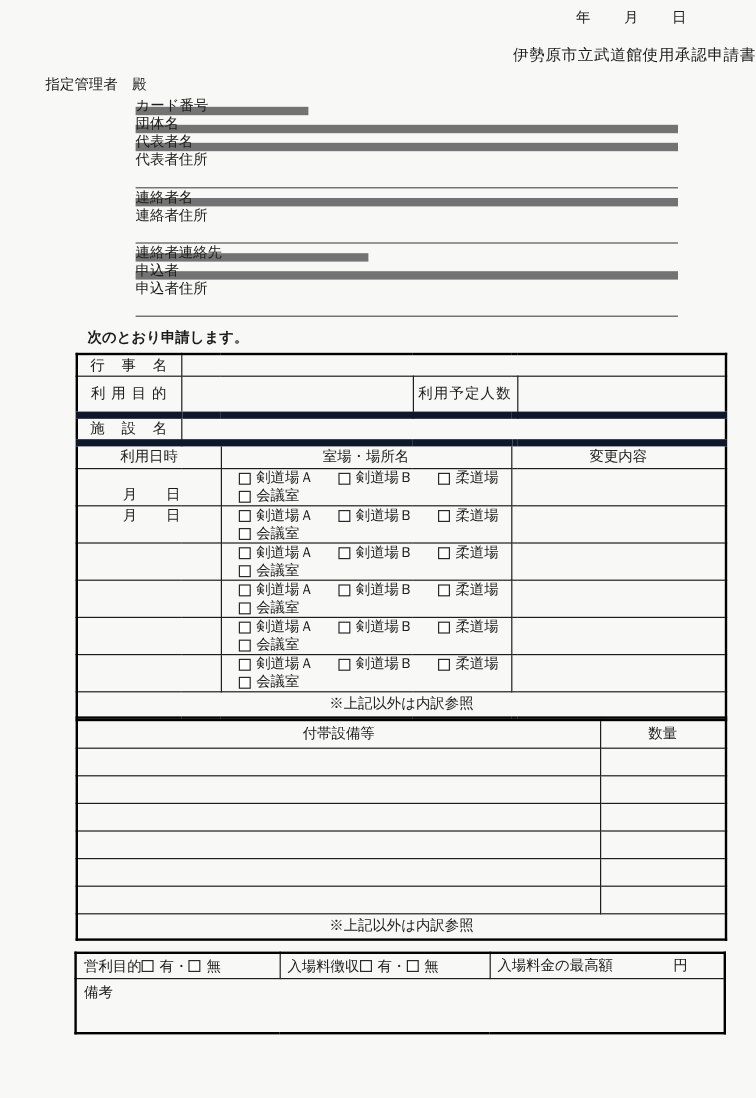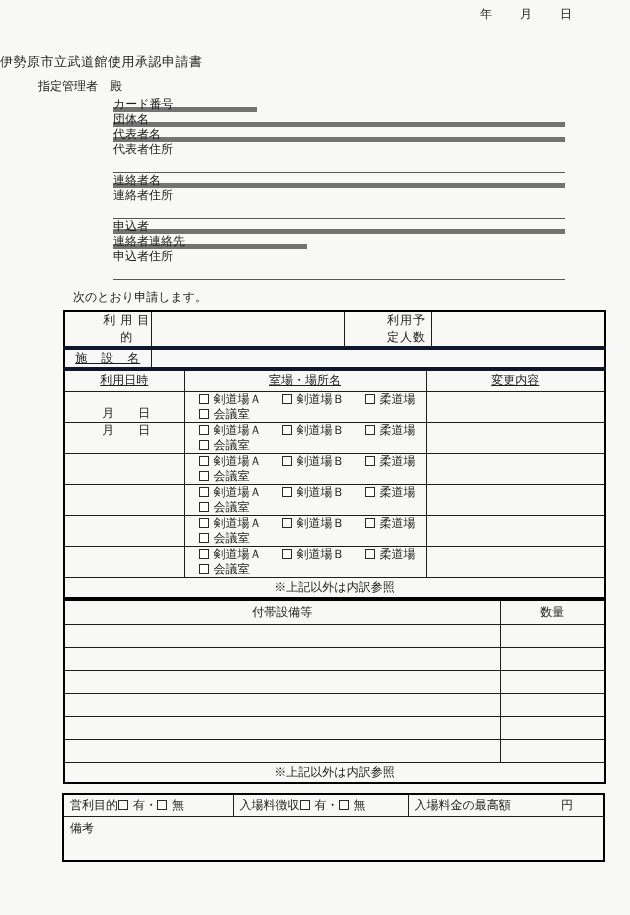--- a/index.html
+++ b/index.html
@@ -6,48 +6,48 @@
   html,body { background:#f8f8f6; }
   body {
     width:630px; height:915px; overflow:hidden;
     font-family:"Liberation Serif","DejaVu Serif",serif;
     font-size:12px; color:#1c1c1c;
   }
   .page { position:relative; width:630px; height:915px; }
 
   .form-number { margin:24px 0 0 38px; }
   .date-line { display:flex; justify-content:flex-end; gap:28px; padding-right:58px; margin-top:6px; }
-  .doc-title { text-align:left; margin-top:30px; font-size:13px; letter-spacing:0.5px; }
+  .doc-title { text-align:right; margin-top:14px; font-size:13px; letter-spacing:0.5px; }
   .addressee { margin:7px 16px 0 38px; }
 
   .fields { margin:2px 0 0 113px; width:452px; }
-  .uline { border-bottom:5px solid #737373; height:15px; line-height:15px; white-space:nowrap; }
+  .uline { border-bottom:7px solid #737373; height:15px; line-height:15px; white-space:nowrap; }
   .w-short { width:144px; }
   .w-med { width:194px; }
   .w-long { width:452px; }
   .frow-label { height:15px; line-height:15px; }
   .blank-line { height:16px; border-bottom:1px solid #565656; width:452px; }
 
-  .intro { margin:9px 0 4px 73px; }
+  .intro { margin:9px 0 4px 73px;font-weight:bold; }
 
   table { border-collapse:collapse; table-layout:fixed; margin-left:63px; }
   td { border:1px solid #1e1e1e; font-size:12px; vertical-align:middle; overflow:hidden; }
   .main-table, .equip-table, .foot-table { border:2px solid #000; }
   .main-table { width:541px; }
   .equip-table { width:541px; }
   .foot-table { width:541px; margin-top:9px; margin-left:62px; }
 
   .lbl { text-align:center; letter-spacing:1px; }
   .hdr { text-align:center; height:22px; }
   .fill { background:transparent; }
-  .thick-top { border-top:4px solid #0f172a;text-decoration:underline; }
+  .thick-top { border-top:6px solid #0f172a; }
   .note-cell { text-align:center; height:21px; }
 
   .r-event td { height:18px; }
-  .r-purpose td { height:32px;padding-left:38px; }
+  .r-purpose td { height:32px; }
   .r-facility td { height:19px; }
   .r-slot td { height:30px; }
 
   .datecell { vertical-align:top; }
   .dateline { display:flex; gap:24px; justify-content:center; padding-left:4px; line-height:15px; }
   .dateline.bottom { align-items:flex-end; height:29px; }
   .dateline.top { align-items:flex-start; height:15px; }
 
   .roomcell { padding:0 2px 0 14px; }
   .optline { display:flex; gap:20px; line-height:15px; align-items:center; }
@@ -84,38 +84,42 @@
 
   <div class="fields">
     <div class="uline w-short"><span>カード番号</span></div>
     <div class="uline w-long"><span>団体名</span></div>
     <div class="uline w-long"><span>代表者名</span></div>
     <div class="frow-label">代表者住所</div>
     <div class="blank-line"></div>
     <div class="uline w-long"><span>連絡者名</span></div>
     <div class="frow-label">連絡者住所</div>
     <div class="blank-line"></div>
+    <div class="uline w-med"><span>連絡者連絡先</span></div>
     <div class="uline w-long"><span>申込者</span></div>
-    <div class="uline w-med"><span>連絡者連絡先</span></div>
     <div class="frow-label">申込者住所</div>
     <div class="blank-line"></div>
   </div>
 
   <div class="intro">次のとおり申請します。</div>
 
   <table class="main-table">
     <colgroup>
       <col style="width:87px">
         <col style="width:33px">
         <col style="width:160px">
       <col style="width:82px">
         <col style="width:5px">
         <col style="width:174px">
     </colgroup>
     <tbody>
+        <tr class="r-event">
+      <td class="lbl">行　事　名</td>
+      <td class="fill" colspan="5"></td>
+    </tr>
     <tr class="r-purpose">
       <td class="lbl">利 用 目 的</td>
       <td class="fill" colspan="2"></td>
       <td class="lbl" colspan="2">利用予定人数</td>
       <td class="fill"></td>
     </tr>
     <tr class="r-facility">
       <td class="lbl thick-top">施　設　名</td>
       <td class="fill thick-top" colspan="5"></td>
     </tr>

